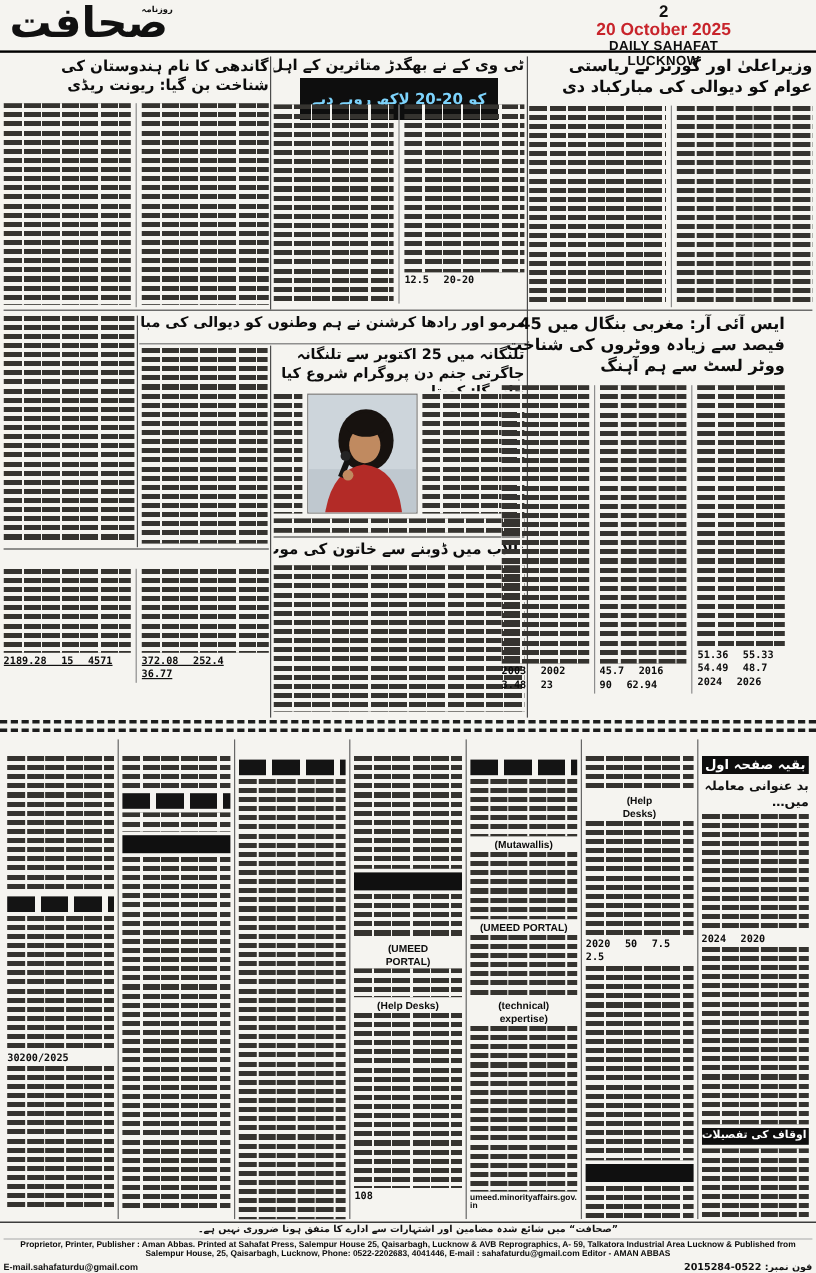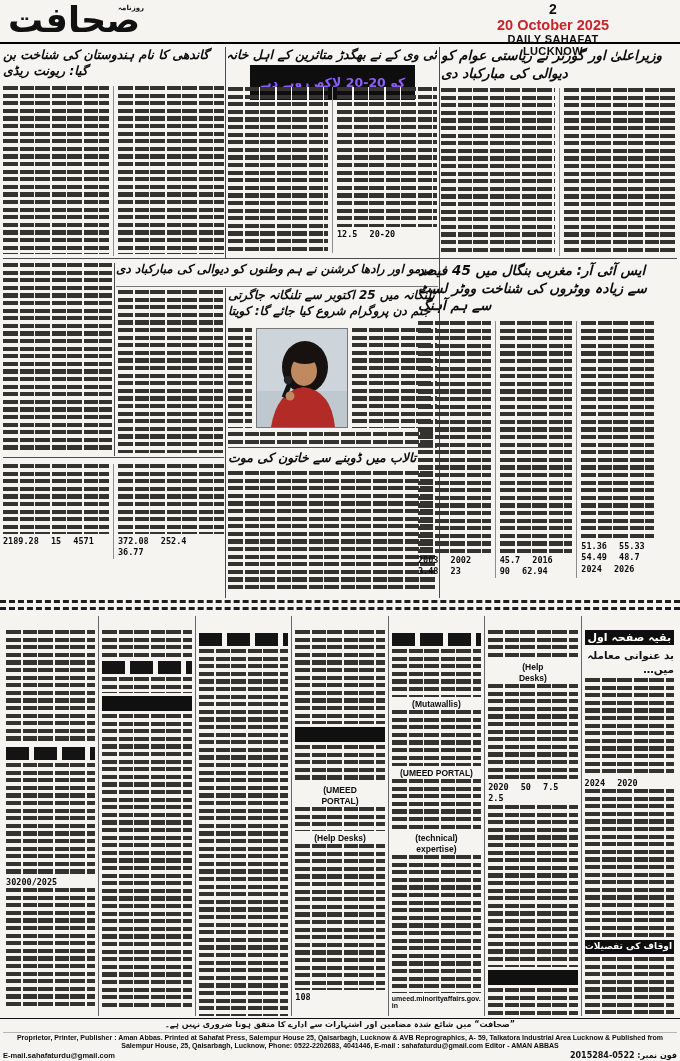--- a/index.html
+++ b/index.html
@@ -6,22 +6,22 @@
   .sheet{position:relative;width:680px;height:1061px;margin:0 auto;background:#f5f4f0;
          font-family:"DejaVu Sans",sans-serif;color:#111;overflow:hidden;}
   
   .tx{background-image:
         repeating-linear-gradient(to right, rgba(245,244,240,0) 0 15px, #f5f4f0 15px 17px, rgba(245,244,240,0) 17px 31px, #f5f4f0 31px 32px),
         repeating-linear-gradient(to bottom, #35332f 0 4.2px, rgba(0,0,0,0) 4.2px 7.6px);
       margin-bottom:2px;}
   .hskel{height:13px;margin:3px 0;background:repeating-linear-gradient(to right,#141414 0 23px,rgba(0,0,0,0) 23px 28px);}
   .boxskel{height:15px;margin:3px 0;background:#101010;}
   
-  .h{direction:rtl;font-weight:700;text-align:left;line-height:1.3;overflow:hidden;color:#0c0c0c;font-style:italic;}
-  .boxline{display:inline-block;background:#0e0e0e;color:#8b5cf6;padding:10px 10px;font-weight:700;}
+  .h{direction:rtl;font-weight:700;text-align:right;line-height:1.3;overflow:hidden;color:#0c0c0c;}
+  .boxline{display:inline-block;background:#0e0e0e;color:#7dd3fc;padding:10px 10px;font-weight:700;}
   
   .cols{display:flex;}
   .col{flex:1;min-width:0;}
   .col + .col{border-left:1px solid #8d8d8d;padding-left:4px;margin-left:4px;}
   .nums{direction:ltr;text-align:left;font:700 8.5px "DejaVu Sans Mono",monospace;color:#0c0c0c;
         word-spacing:7px;line-height:1.35;overflow:hidden;}
   .entok{display:block;direction:ltr;text-align:center;font:700 8.5px "Liberation Sans",sans-serif;
          color:#0c0c0c;margin:1px 0;}
   .weblink{display:block;direction:ltr;text-align:left;font:700 7px "Liberation Sans",sans-serif;
            word-break:break-all;color:#0c0c0c;}
@@ -153,21 +153,21 @@
     <div class="cols" style="margin-top:3px;">
       <div class="col">
           <div class="tx" style="height:122px;"></div>
         </div>
     </div>
   </div>
 
   <div class="hrl" style="left:3px;top:457px;width:221px;"></div>
 
   <div style="position:absolute;left:3px;top:460px;width:221px;height:138px;">
-    <div class="cols" style="margin-top:4px;">
+    <div class="cols" style="margin-top:14px;text-decoration:underline;">
       <div class="col">
         <div class="tx" style="height:70px;"></div>
         <div class="nums">2189.28  15  4571</div>
       </div>
       <div class="col">
         <div class="tx" style="height:70px;"></div>
         <div class="nums">372.08  252.4  36.77</div>
       </div>
     </div>
   </div>

